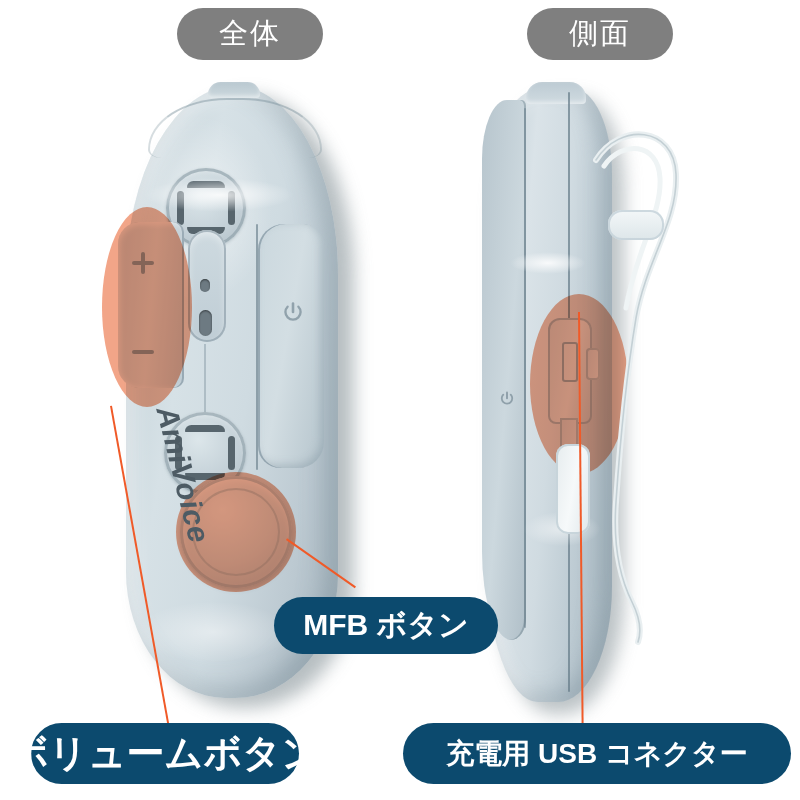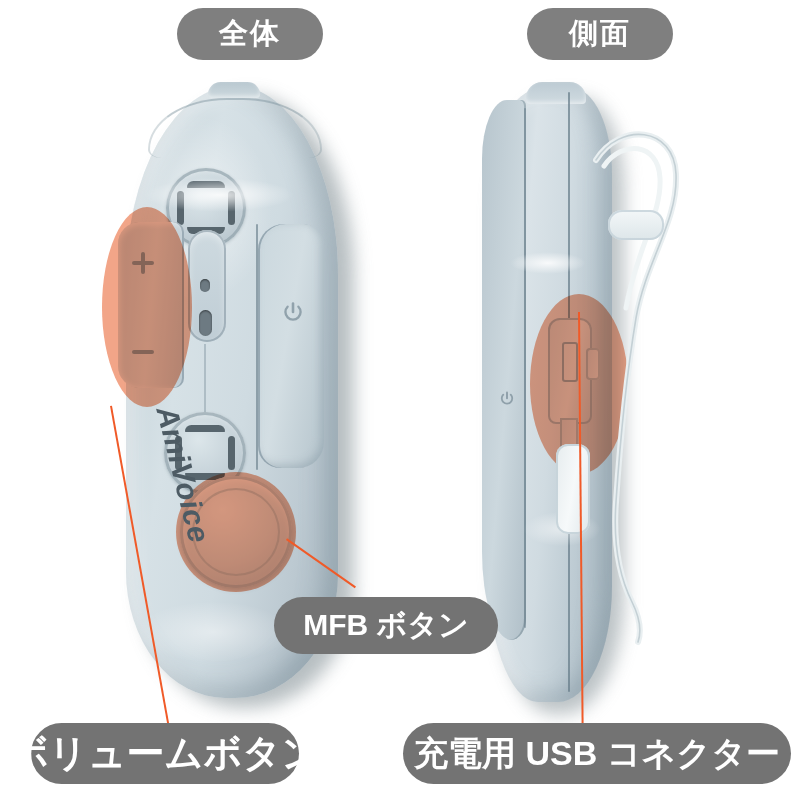--- a/index.html
+++ b/index.html
@@ -23,45 +23,45 @@
   .view-badge {
     position: absolute;
     height: 52px;
     border-radius: 26px;
     background: #7f7f7f;
     color: #ffffff;
     display: flex;
     align-items: center;
     justify-content: center;
     font-size: 29px;
-    font-weight: 700;
+    font-weight: 400;
     letter-spacing: 2px;
     box-sizing: border-box;
     padding: 7px 30px;
   }
   #badge-front { left: 177px; top: 8px;  width: 146px; }
   #badge-side  { left: 527px; top: 8px;  width: 146px; }
 
   
   .callout {
     position: absolute;
     border-radius: 999px;
-    background: #737373;
+    background: #0c4a6e;
     color: #ffffff;
     display: flex;
     align-items: center;
     justify-content: center;
     font-weight: 700;
     box-sizing: border-box;
     white-space: nowrap;
     z-index: 40;
   }
   #callout-volume { left: 31px;  top: 723px; width: 268px; height: 61px; font-size: 38px; letter-spacing: 0px; }
   #callout-mfb    { left: 274px; top: 597px; width: 224px; height: 57px; font-size: 30px; letter-spacing: 0px; }
-  #callout-usb    { left: 403px; top: 723px; width: 388px; height: 61px; font-size: 34px; letter-spacing: 0px; }
+  #callout-usb    { left: 403px; top: 723px; width: 388px; height: 61px; font-size: 28px; letter-spacing: 0px; }
 
   
   .leader {
     position: absolute;
     background: #f05a28;
     transform-origin: top left;
     z-index: 20;
   }
   #leader-volume {
     left: 110px; top: 406px;

